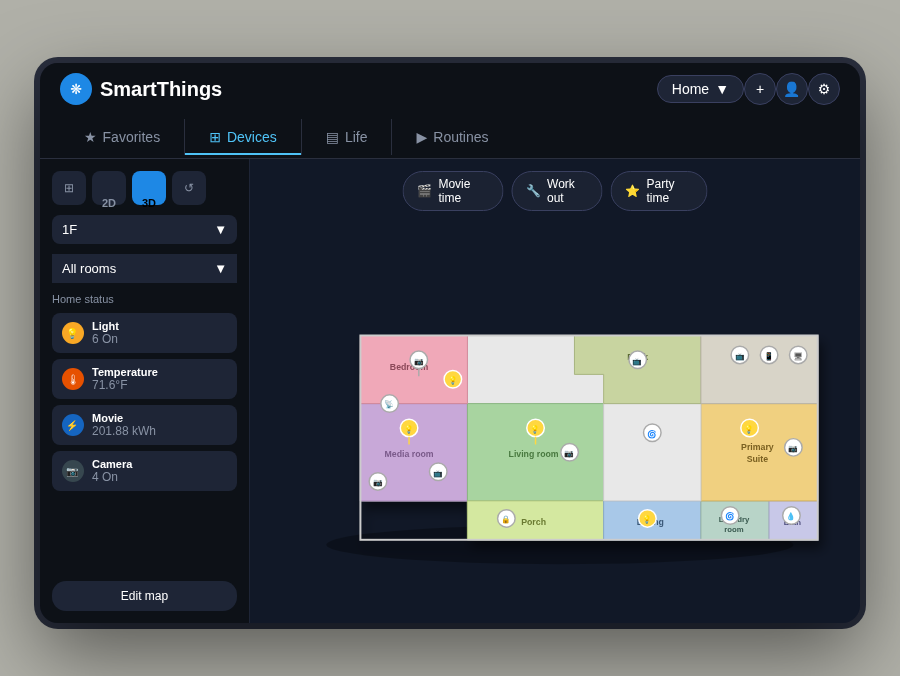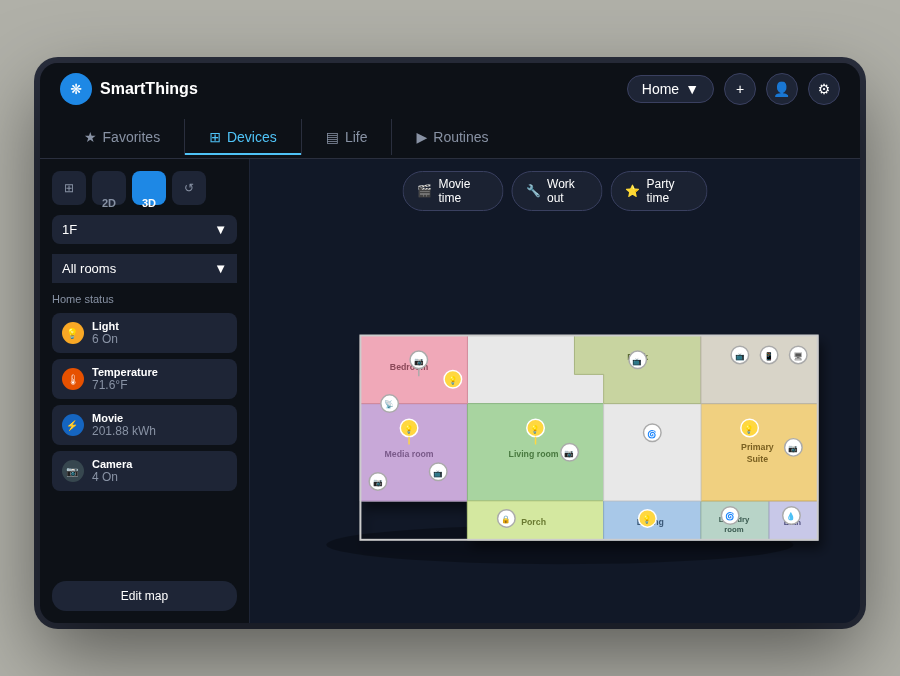--- a/index.html
+++ b/index.html
@@ -46,27 +46,27 @@
       background: #1e88e5;
       border-radius: 50%;
       display: flex;
       align-items: center;
       justify-content: center;
       font-size: 14px;
       color: white;
     }
     .logo-text {
       color: white;
-      font-size: 16px;
+      font-size: 20px;
       font-weight: 600;
     }
     .header-controls {
       display: flex;
       align-items: center;
-      gap: 10px;
+      gap: 0;
     }
     .home-selector {
       display: flex;
       align-items: center;
       gap: 6px;
       background: #1e2536;
       border: 1px solid #3a4060;
       border-radius: 20px;
       padding: 5px 14px;
       color: white;
@@ -152,21 +152,21 @@
       border-radius: 8px;
       display: flex;
       align-items: center;
       justify-content: center;
       color: #8892a4;
       font-size: 12px;
       cursor: pointer;
     }
     .view-btn.active {
       background: #1e88e5;
-      color: #ffffff;
+      color: #000000;
       border-radius: 8px;
     }
     .view-btn-text {
       font-size: 11px;
       font-weight: 600;
       margin-top: 29px;
     }
 
     .floor-selector {
       display: flex;

